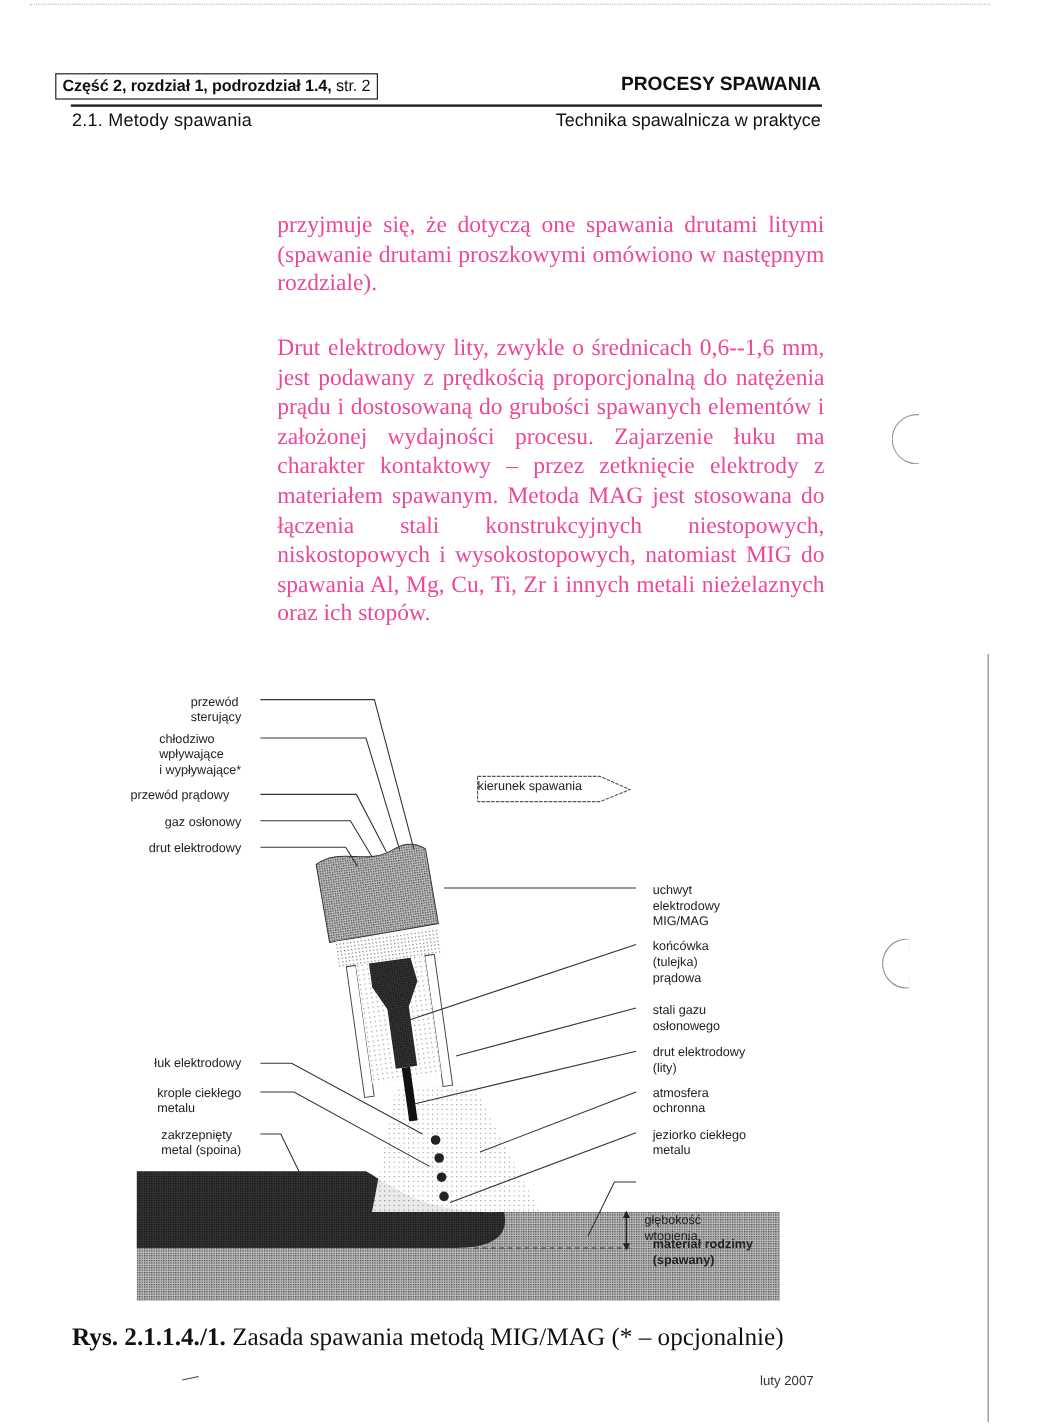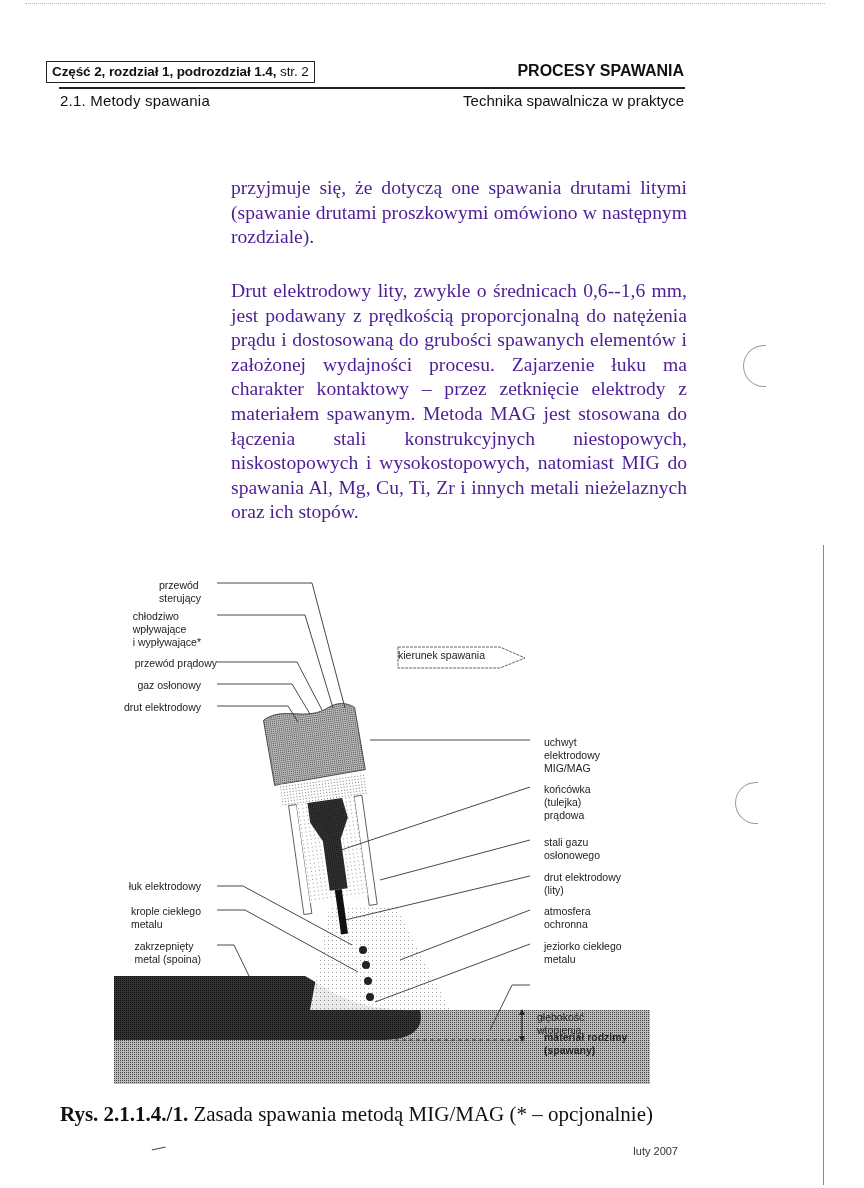--- a/index.html
+++ b/index.html
@@ -4,21 +4,21 @@
 <style>
   html, body { margin:0; padding:0; }
   body { width:864px; height:1188px; background:#ffffff; position:relative; overflow:hidden; color:#111; }
   .scanline-top { position:absolute; left:25px; top:3px; width:800px; height:0; border-top:1px dotted #bbb; }
   .hdr-box { position:absolute; left:46px; top:61px; height:20px; padding:0 5px; border:1.5px solid #222; font-family:"Liberation Sans", sans-serif; font-size:13.5px; line-height:20px; font-weight:bold; letter-spacing:-0.1px; white-space:nowrap; }
   .hdr-box .light { font-weight:normal; }
   .hdr-title { position:absolute; right:180px; top:60px; font-family:"Liberation Sans", sans-serif; font-size:16px; font-weight:bold; line-height:22px;margin-left:10px; }
   .hdr-rule { position:absolute; left:59px; top:87px; width:626px; height:0; border-top:2px solid #222; }
   .hdr-left { position:absolute; left:60px; top:91px; font-family:"Liberation Sans", sans-serif; font-size:15px; line-height:20px; letter-spacing:0.2px; }
   .hdr-right { position:absolute; right:180px; top:91px; font-family:"Liberation Sans", sans-serif; font-size:15px; line-height:20px; }
-  .body-text { position:absolute; left:231px; width:456px; font-family:"Liberation Serif", serif; font-size:19.6px; line-height:24.6px; text-align:justify; color:#4c1d95; }
+  .body-text { position:absolute; left:231px; width:456px; font-family:"Liberation Serif", serif; font-size:19.6px; line-height:24.6px; text-align:justify; color:#ec4899; }
   .p1 { top:176px; }
   .p2 { top:279px; }
   .diagram { position:absolute; left:0; top:560px; width:864px; height:540px; }
   .lbl { position:absolute; font-family:"Liberation Sans", sans-serif; font-size:10.5px; line-height:13px; color:#222; white-space:pre-line; }
   .lbl.r { text-align:left; }
   .dir-box { position:absolute; left:398px; top:649px; font-family:"Liberation Sans", sans-serif; font-size:10.5px; color:#222; }
   .caption { position:absolute; left:60px; top:1101px; font-family:"Liberation Serif", serif; font-size:21px; line-height:26px; color:#111; white-space:nowrap;text-align:center; }
   .caption b { font-weight:bold; }
   .footer-date { position:absolute; right:186px; top:1145px; font-family:"Liberation Sans", sans-serif; font-size:11px; color:#333; }
   .binder-hole { position:absolute; width:22px; height:40px; border:1px solid #999; border-right:none; border-radius:22px 0 0 22px; }
@@ -108,21 +108,21 @@
   <path d="M398 647 L398 668 M398 647 L500 647 L525 658 L500 668 L398 668" stroke="#555" stroke-width="0.9" fill="none" stroke-dasharray="3,1"></path>
 </svg>
 
 <div class="dir-box">kierunek spawania</div>
 
 <div class="lbl r" style="right:663px; top:579px;">przewód
 sterujący</div>
 <div class="lbl r" style="right:663px; top:610px;">chłodziwo
 wpływające
 i wypływające*</div>
-<div class="lbl r" style="right:647px; top:657px;">przewód prądowy</div>
+<div class="lbl r" style="right:673px; top:657px;">przewód prądowy</div>
 <div class="lbl r" style="right:663px; top:679px;">gaz osłonowy</div>
 <div class="lbl r" style="right:663px; top:701px;">drut elektrodowy</div>
 <div class="lbl r" style="right:663px; top:880px;">łuk elektrodowy</div>
 <div class="lbl r" style="right:663px; top:905px;">krople ciekłego
 metalu</div>
 <div class="lbl r" style="right:663px; top:940px;">zakrzepnięty
 metal (spoina)</div>
 
 <div class="lbl" style="left:544px; top:736px;">uchwyt
 elektrodowy

